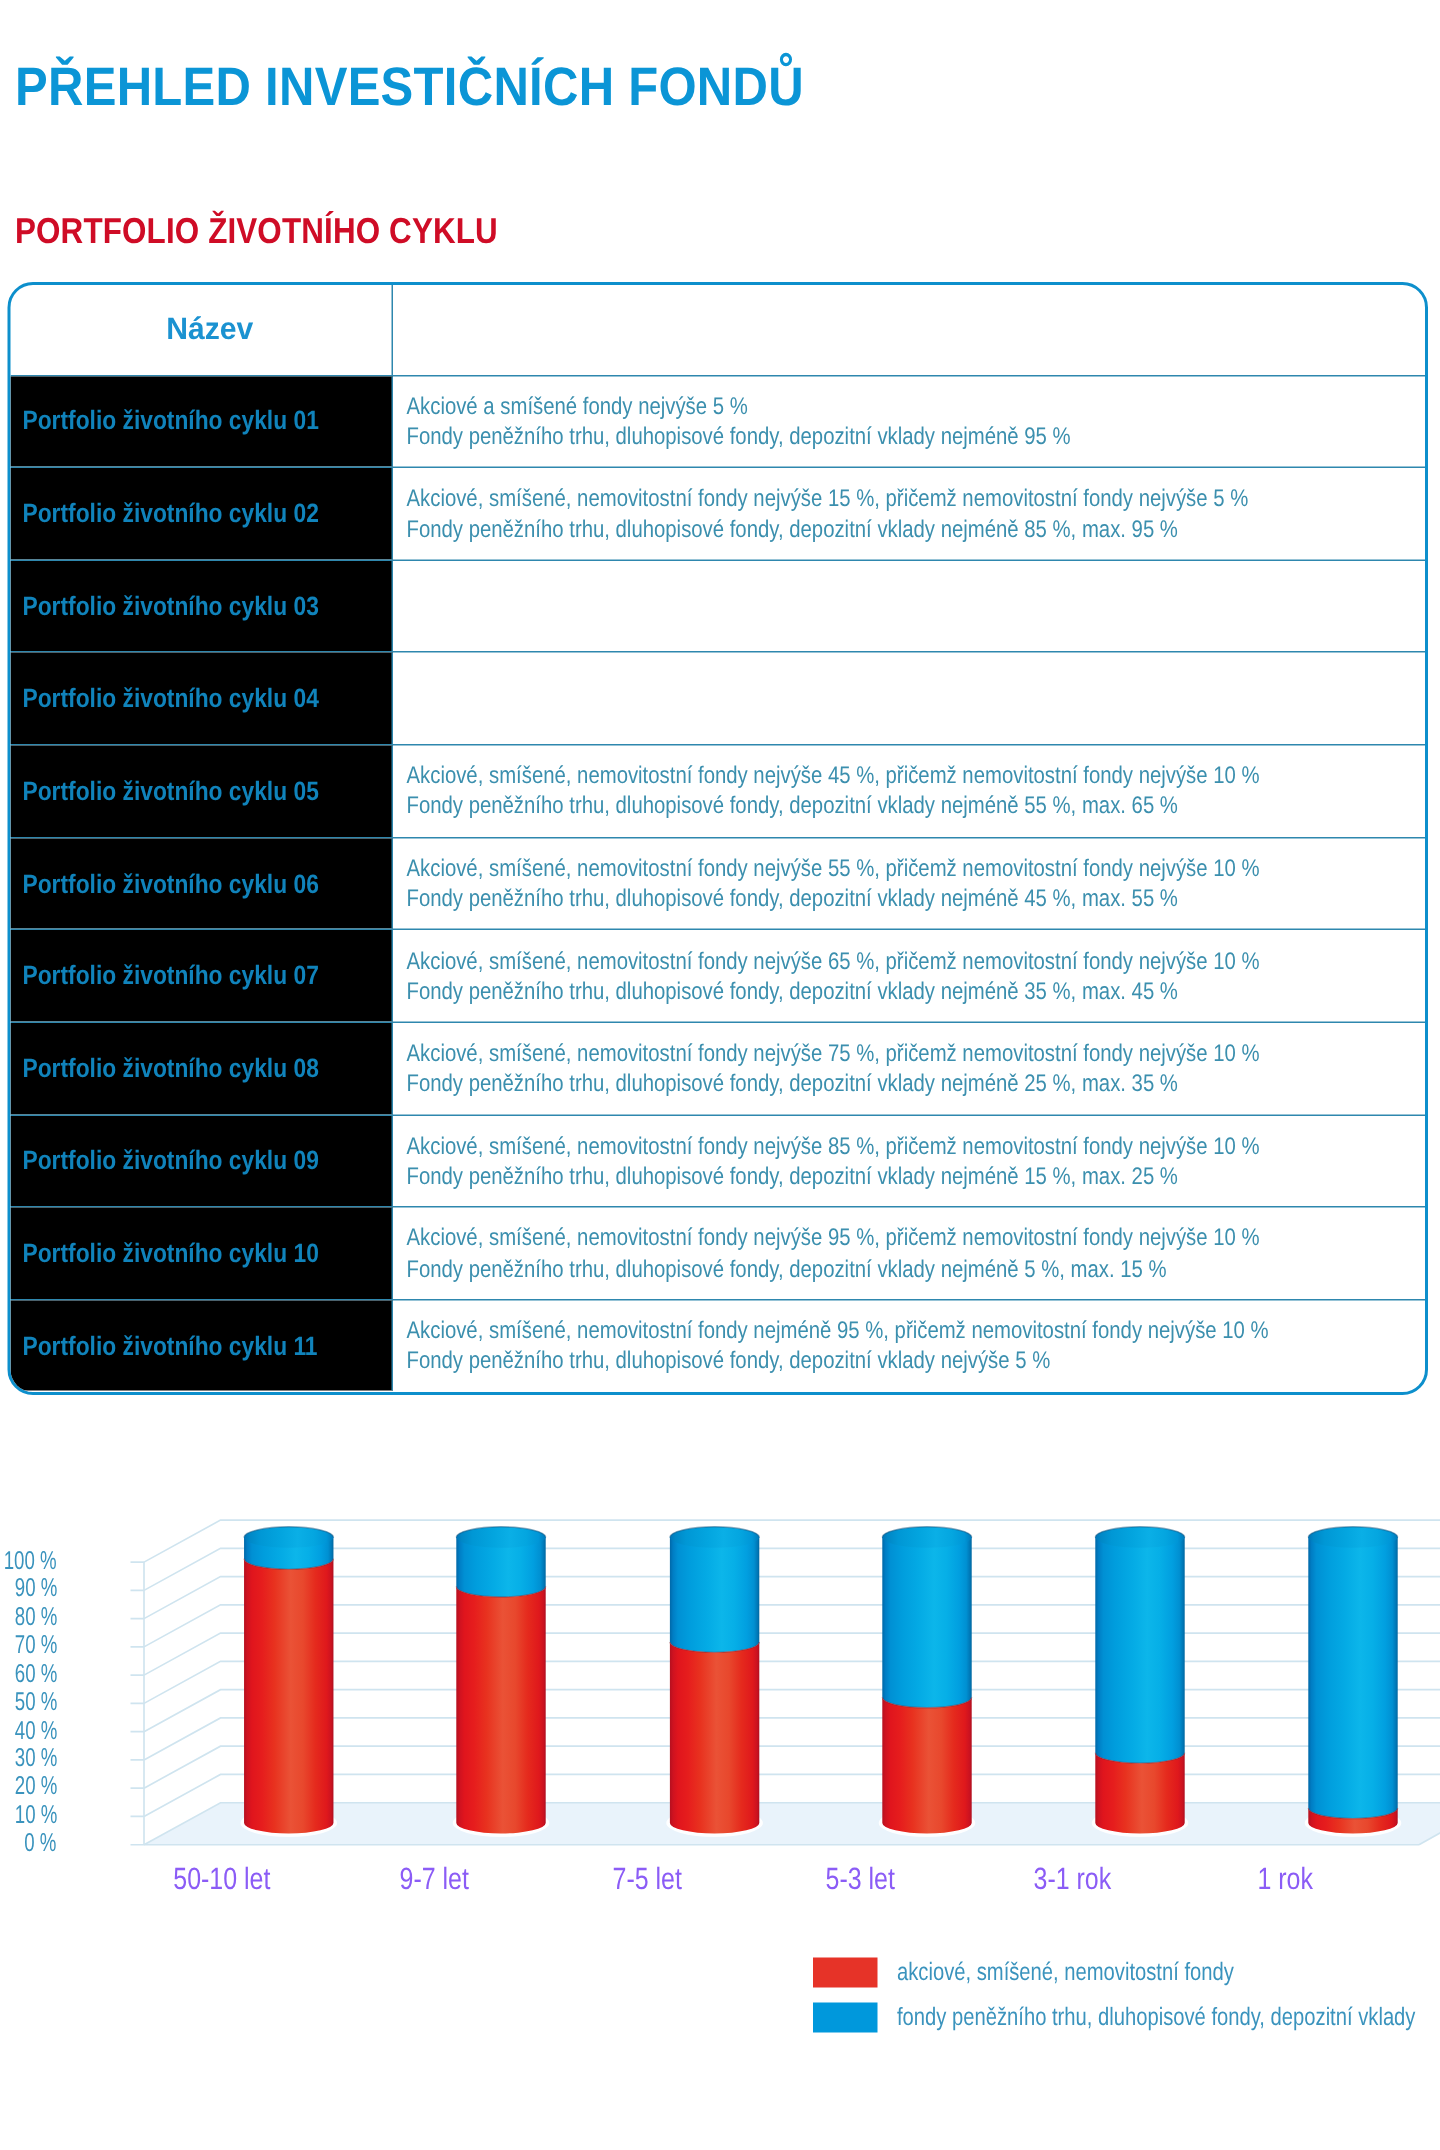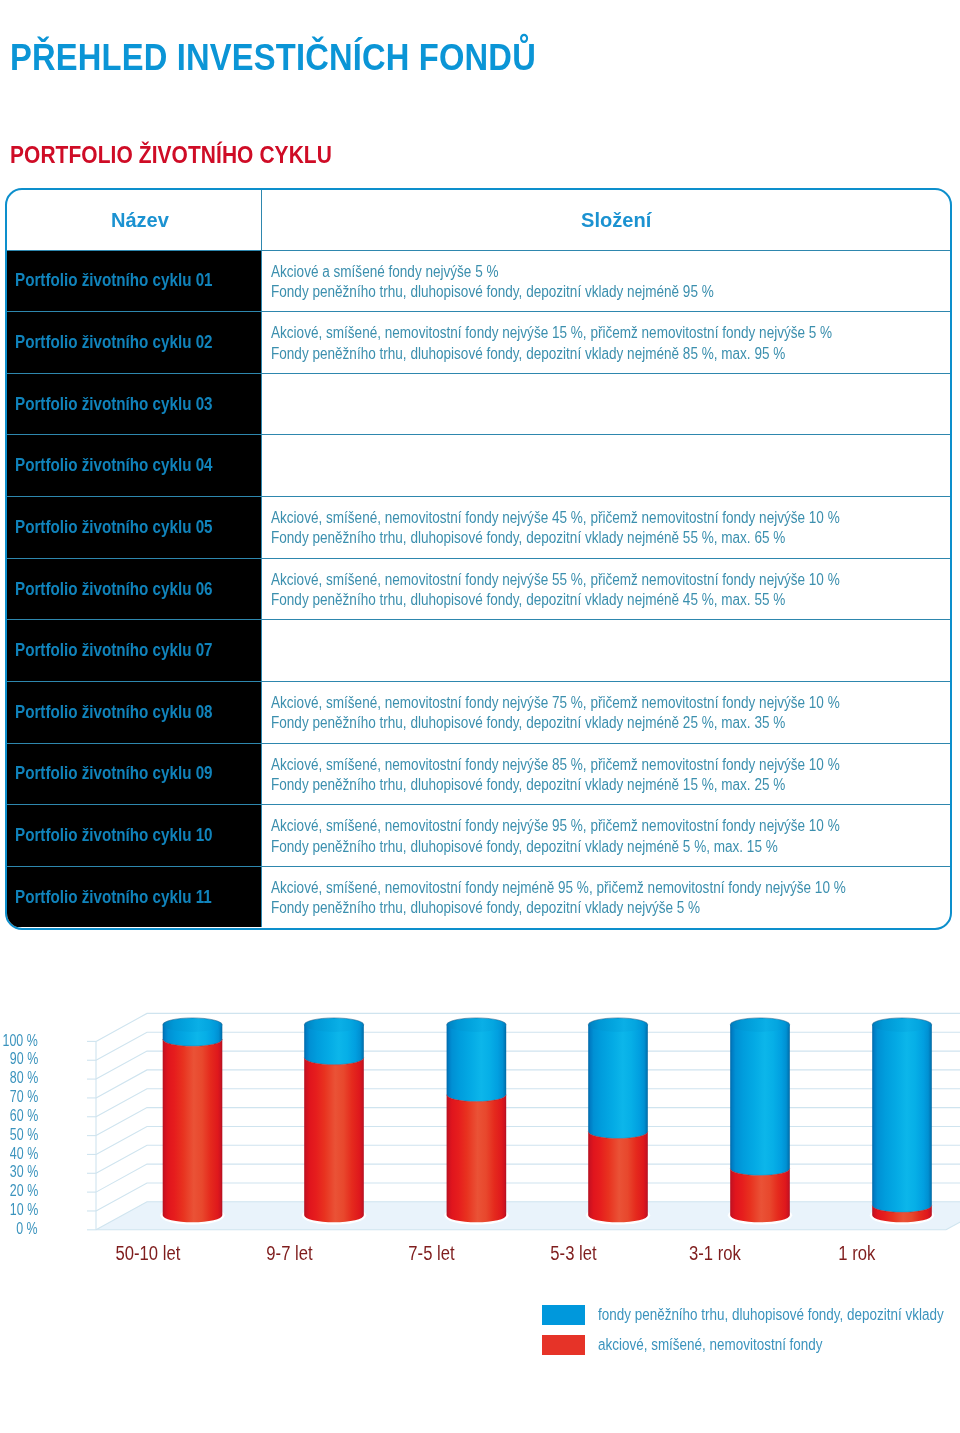--- a/index.html
+++ b/index.html
@@ -48,21 +48,21 @@
   .c-desc-head{justify-content:center;padding-left:9px;}
   .tbl-body-row .c-name{background:#000000;}
   .head-label{font-size:20.7px;font-weight:700;color:#1b92d1;display:inline-block;transform:scaleX(0.97);line-height:15px;}
   .name-label{font-size:17.7px;font-weight:700;color:#1083bb;display:inline-block;transform:scaleX(0.859);transform-origin:0 50%;margin-left:8px;line-height:13px;}
   .desc-text{font-size:16px;color:#3b8fae;line-height:20.1px;margin-left:9px;margin-top:2px;display:inline-block;transform:scaleX(0.847);transform-origin:0 50%;white-space:nowrap;}
 
   
 
   .ytick{position:absolute;left:-22px;width:60px;text-align:right;font-size:17.2px;color:#3a93bd;line-height:12px;}
   .ytick span{display:inline-block;transform:scaleX(0.723);transform-origin:100% 50%;}
-  .xlab{position:absolute;top:259px;width:140px;text-align:center;font-size:20.5px;color:#7f1d1d;line-height:14px;}
+  .xlab{position:absolute;top:259px;width:140px;text-align:center;font-size:20.5px;color:#8b5cf6;line-height:14px;}
   .xlab span{display:inline-block;transform:scaleX(0.812);}
   .chart{position:absolute;left:0px;top:955px;width:960px;height:290px;padding-left:45px;}
 
   
   .legend{position:absolute;left:542px;top:1269px;width:410px;}
   .legend-row{display:flex;align-items:center;height:27px;position:relative;overflow:visible;}
   .legend-row:nth-child(2){margin-top:3px;}
   .legend-swatch{width:43px;height:20px;flex:0 0 43px;}
   .legend-text{font-size:16.7px;color:#3a93bd;margin-left:13px;white-space:nowrap;display:inline-block;width:0;transform:scaleX(0.807);transform-origin:0 50%;}
 
@@ -73,23 +73,20 @@
 <body>
 
 <div class="page">
   <div class="main-title">PŘEHLED INVESTIČNÍCH FONDŮ</div>
   <div class="sub-title">PORTFOLIO ŽIVOTNÍHO CYKLU</div>
   <div class="tbl" id="tbl">
     <div class="tbl-row tbl-head">
       <div class="c-name">
           <span class="head-label">Název</span>
         </div>
-      <div class="c-desc c-desc-head">
-          <span class="head-label">Složení</span>
-        </div>
     </div>
     <div class="tbl-row tbl-body-row">
       <div class="c-name">
           <span class="name-label">Portfolio životního cyklu 01</span>
         </div>
       <div class="c-desc">
           <div class="desc-text">
             <div>Akciové a smíšené fondy nejvýše 5 %</div>
             <div>Fondy peněžního trhu, dluhopisové fondy, depozitní vklady nejméně 95 %</div>
           </div>
@@ -134,20 +131,26 @@
       <div class="c-desc">
           <div class="desc-text">
             <div>Akciové, smíšené, nemovitostní fondy nejvýše 55 %, přičemž nemovitostní fondy nejvýše 10 %</div>
             <div>Fondy peněžního trhu, dluhopisové fondy, depozitní vklady nejméně 45 %, max. 55 %</div>
           </div>
         </div>
     </div>
     <div class="tbl-row tbl-body-row">
       <div class="c-name">
           <span class="name-label">Portfolio životního cyklu 07</span>
+        </div>
+      <div class="c-desc">
+          <div class="desc-text">
+            <div>Akciové, smíšené, nemovitostní fondy nejvýše 65 %, přičemž nemovitostní fondy nejvýše 10 %</div>
+            <div>Fondy peněžního trhu, dluhopisové fondy, depozitní vklady nejméně 35 %, max. 45 %</div>
+          </div>
         </div>
     </div>
     <div class="tbl-row tbl-body-row">
       <div class="c-name">
           <span class="name-label">Portfolio životního cyklu 08</span>
         </div>
       <div class="c-desc">
           <div class="desc-text">
             <div>Akciové, smíšené, nemovitostní fondy nejvýše 75 %, přičemž nemovitostní fondy nejvýše 10 %</div>
             <div>Fondy peněžního trhu, dluhopisové fondy, depozitní vklady nejméně 25 %, max. 35 %</div>
@@ -320,22 +323,22 @@
     <div class="ytick" style="top:234.90px"><span>0 %</span></div>
     <div class="xlab" style="left:77.50px"><span>50-10 let</span></div>
     <div class="xlab" style="left:219.00px"><span>9-7 let</span></div>
     <div class="xlab" style="left:361.40px"><span>7-5 let</span></div>
     <div class="xlab" style="left:503.00px"><span>5-3 let</span></div>
     <div class="xlab" style="left:645.00px"><span>3-1 rok</span></div>
     <div class="xlab" style="left:787.00px"><span>1 rok</span></div>
   </div>
   <div class="legend" id="legend">
     <div class="legend-row">
+      <span class="legend-swatch" style="background: rgb(230, 51, 40);"></span>
+      <span class="legend-text">akciové, smíšené, nemovitostní fondy</span>
+    </div>
+    <div class="legend-row">
       <span class="legend-swatch" style="background: rgb(0, 152, 220);"></span>
       <span class="legend-text">fondy peněžního trhu, dluhopisové fondy, depozitní vklady</span>
-    </div>
-    <div class="legend-row">
-      <span class="legend-swatch" style="background: rgb(230, 51, 40);"></span>
-      <span class="legend-text">akciové, smíšené, nemovitostní fondy</span>
     </div>
   </div>
   <div class="pagenum">8</div>
 </div>
 
 </body></html>

